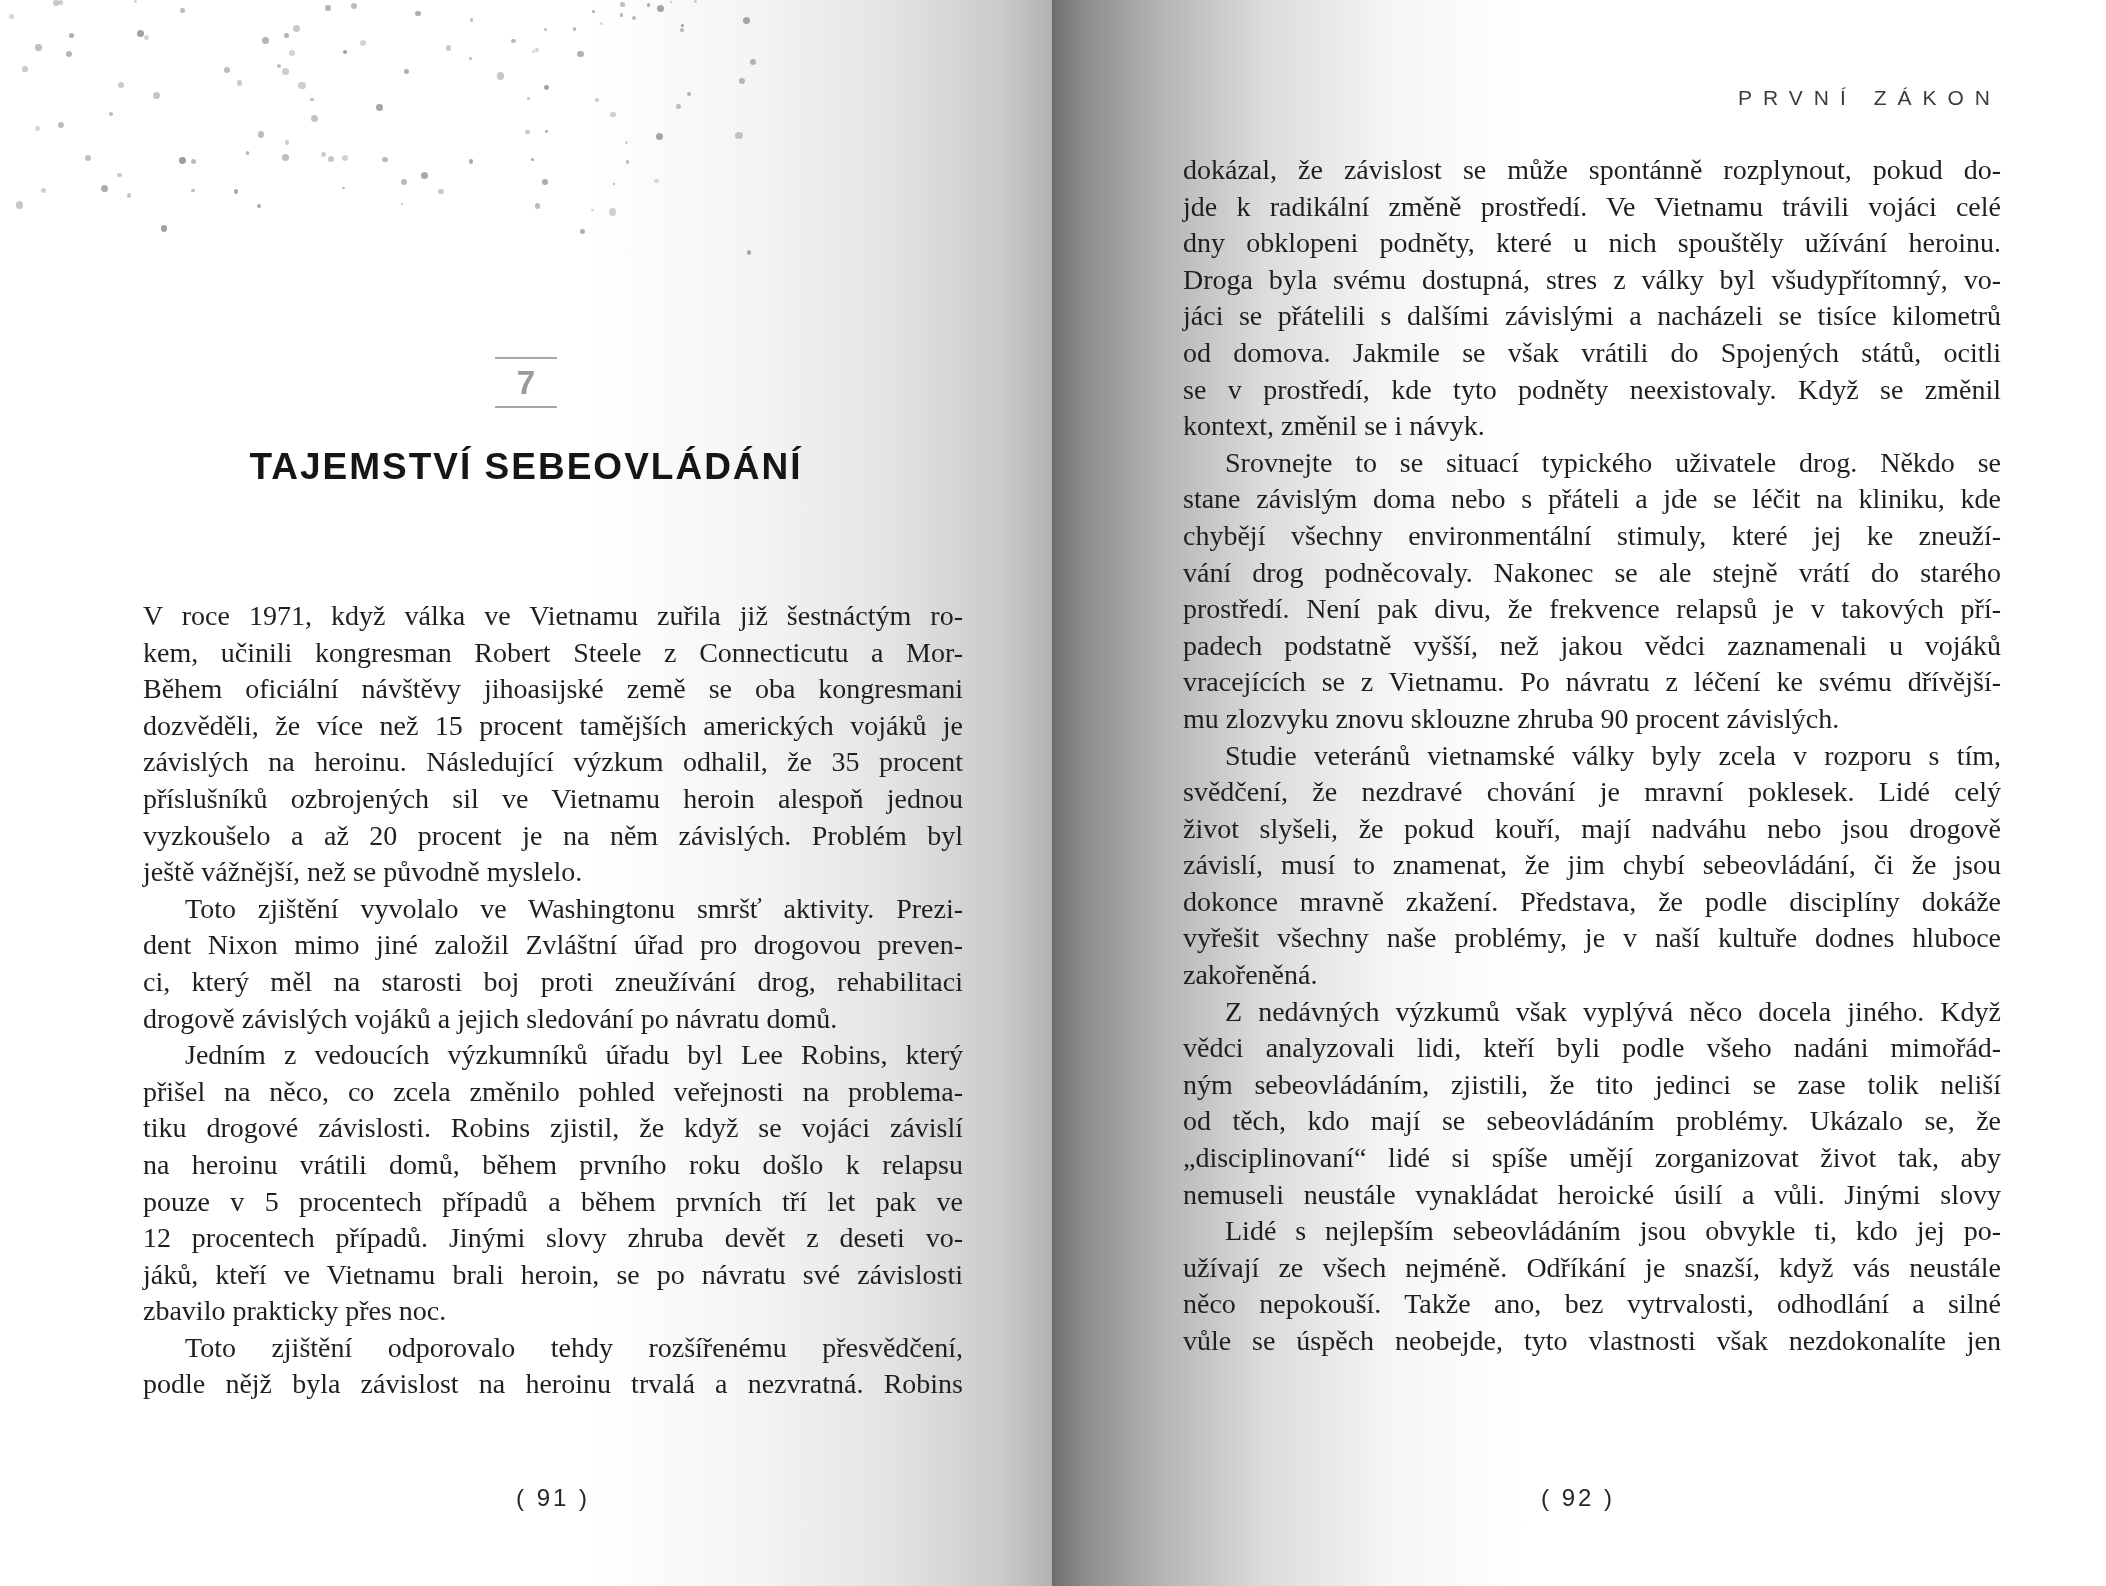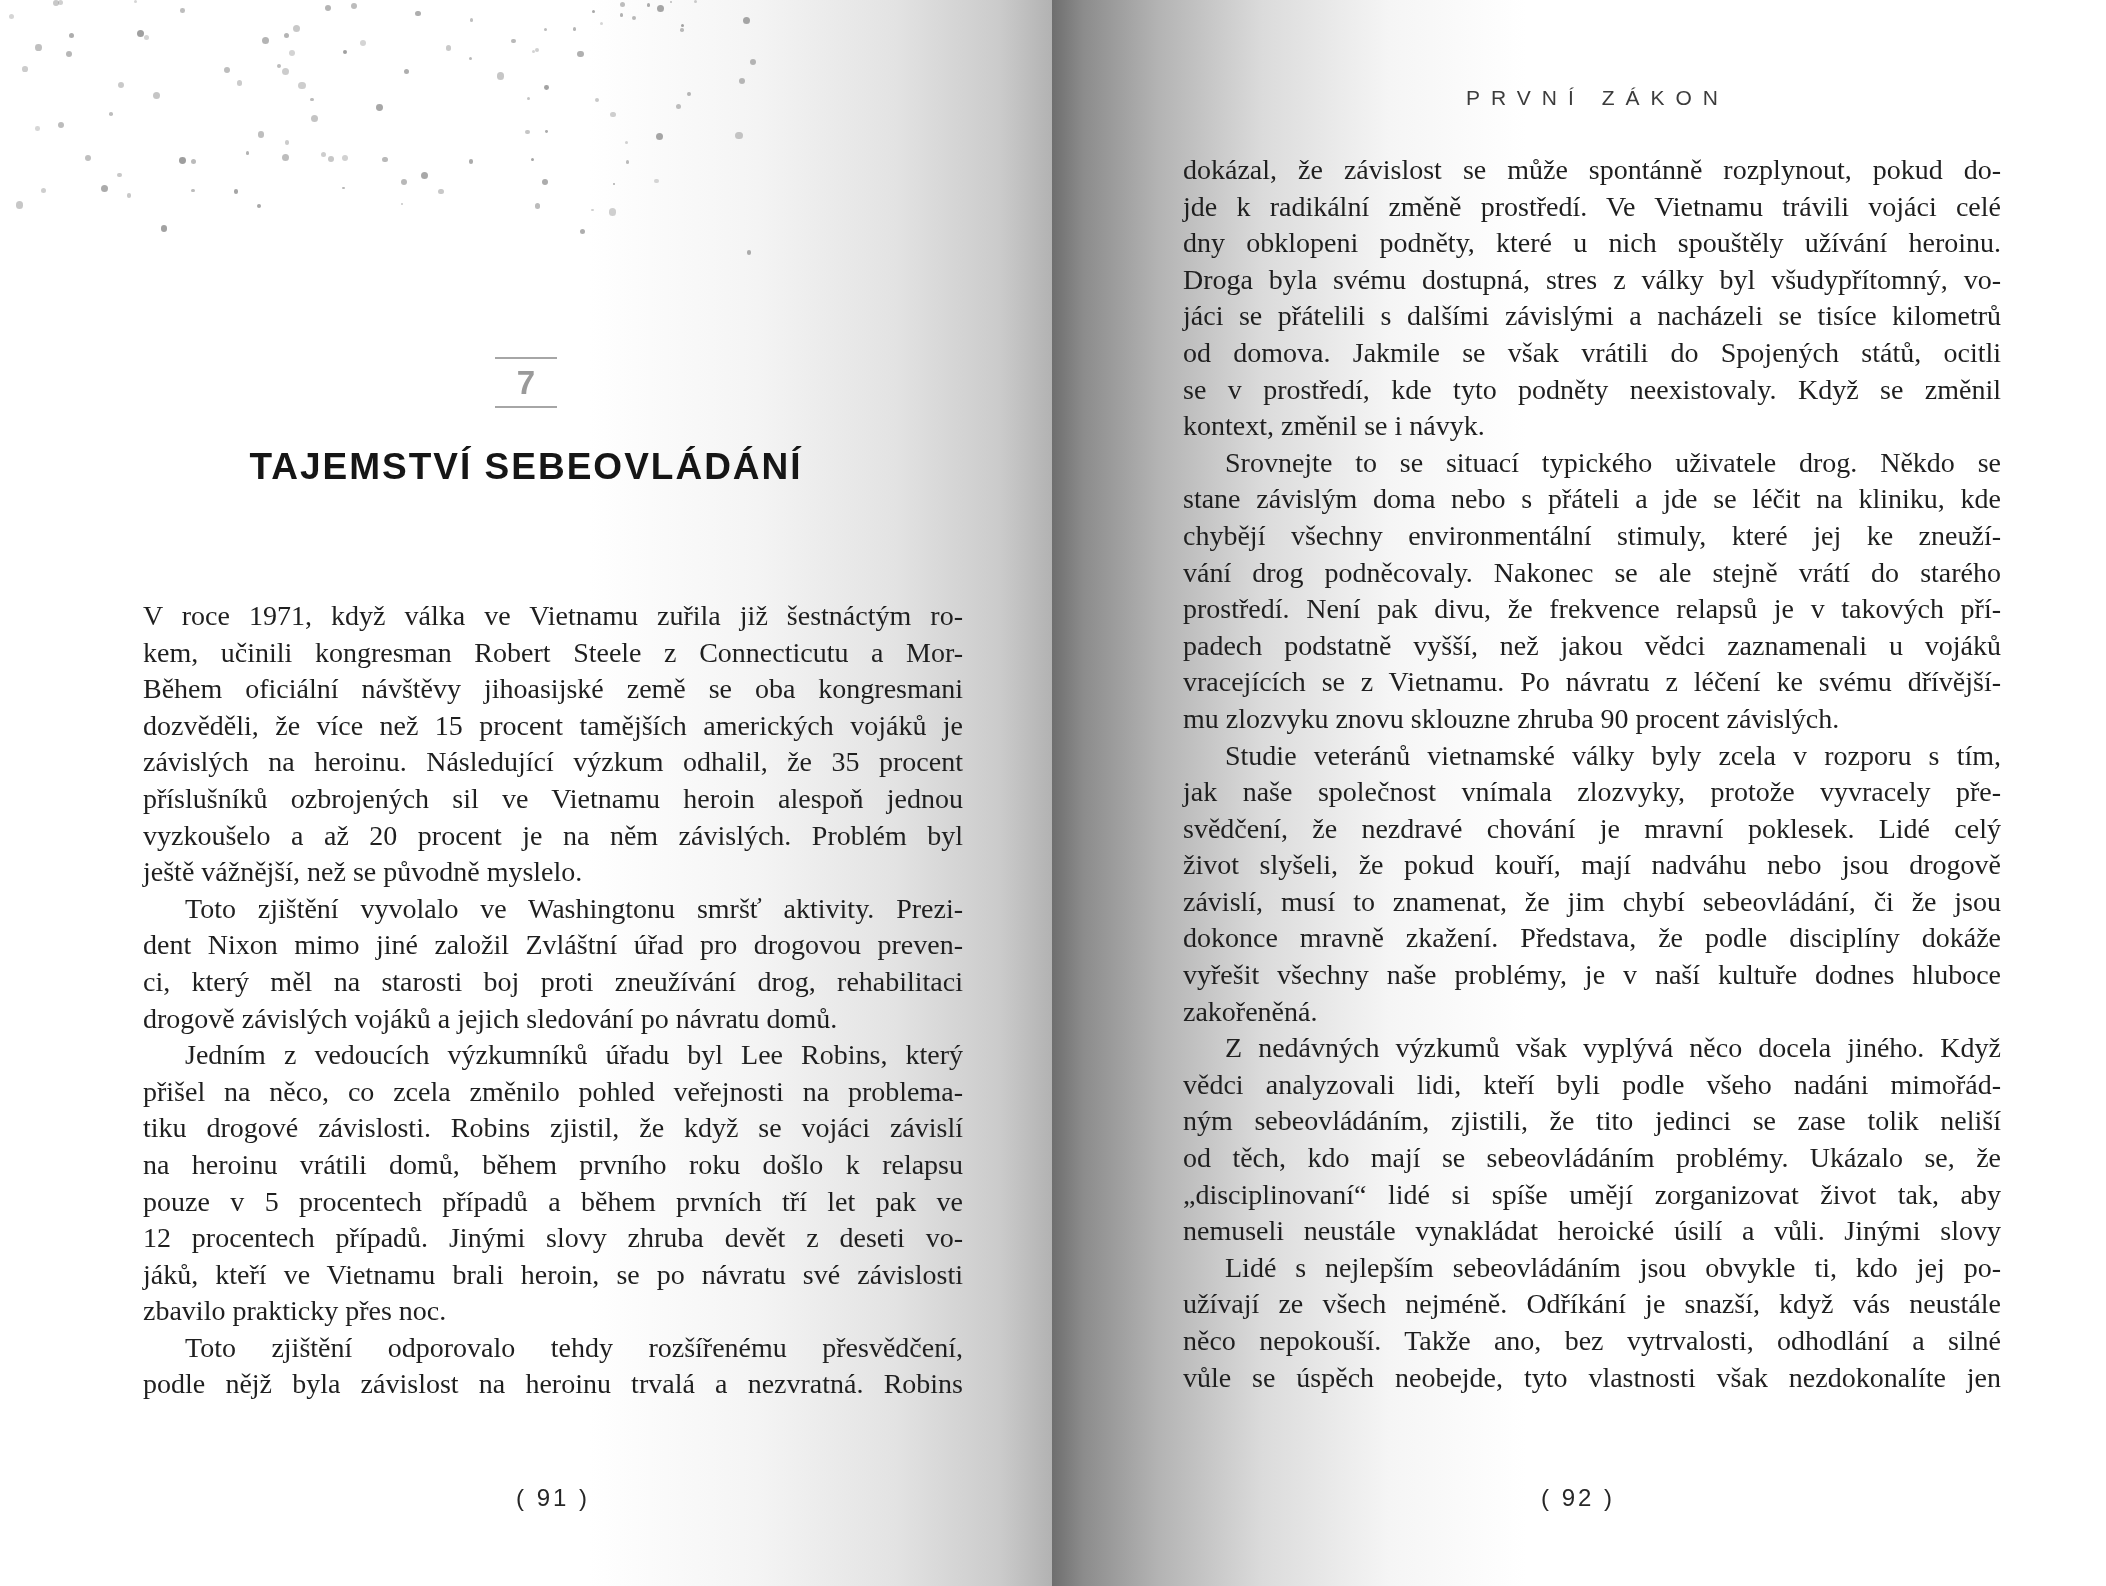--- a/index.html
+++ b/index.html
@@ -14,21 +14,21 @@
   .dots{position:absolute;left:0;top:0;width:800px;height:275px;pointer-events:none;}
   .dot{position:absolute;border-radius:50%;background:#8d8d8d;}
 
   .chapter-head{position:absolute;top:357px;left:0;width:1052px;text-align:center;
     font-family:"Liberation Sans",sans-serif;}
   .rule{display:block;width:62px;height:0;border-top:2px solid #a6a6a6;margin:0 auto;}
   .chapter-number{font-size:33px;line-height:47px;font-weight:700;color:#9a9a9a;}
   .chapter-title{margin:38px 0 0;font-size:37px;letter-spacing:2px;font-weight:700;color:#161616;
     font-family:"Liberation Sans",sans-serif;}
 
-  .running-header{position:absolute;top:86px;left:131px;width:818px;text-align:center;
+  .running-header{position:absolute;top:86px;left:131px;width:818px;text-align:right;
     font-family:"Liberation Sans",sans-serif;font-size:21px;letter-spacing:11px;
     padding-left:11px;box-sizing:border-box;color:#3c3c3c;}
 
   .body-col{position:absolute;font-size:28px;line-height:36.6px;color:#1f1f1f;}
   .left .body-col{left:143px;top:598px;width:820px;}
   .right .body-col{left:131px;top:152px;width:818px;}
   .line{text-align:justify;text-align-last:justify;}
   .line.last{text-align-last:left;}
   .line.indent{text-indent:42px;}
 
@@ -200,21 +200,20 @@
         <div class="line last">kontext, změnil se i návyk.</div>
         <div class="line indent">Srovnejte to se situací typického uživatele drog. Někdo se</div>
         <div class="line">stane závislým doma nebo s přáteli a jde se léčit na kliniku, kde</div>
         <div class="line">chybějí všechny environmentální stimuly, které jej ke zneuží-</div>
         <div class="line">vání drog podněcovaly. Nakonec se ale stejně vrátí do starého</div>
         <div class="line">prostředí. Není pak divu, že frekvence relapsů je v takových pří-</div>
         <div class="line">padech podstatně vyšší, než jakou vědci zaznamenali u vojáků</div>
         <div class="line">vracejících se z Vietnamu. Po návratu z léčení ke svému dřívější-</div>
         <div class="line last">mu zlozvyku znovu sklouzne zhruba 90 procent závislých.</div>
         <div class="line indent">Studie veteránů vietnamské války byly zcela v rozporu s tím,</div>
-        <div class="line">jak naše společnost vnímala zlozvyky, protože vyvracely pře-</div>
         <div class="line">svědčení, že nezdravé chování je mravní poklesek. Lidé celý</div>
         <div class="line">život slyšeli, že pokud kouří, mají nadváhu nebo jsou drogově</div>
         <div class="line">závislí, musí to znamenat, že jim chybí sebeovládání, či že jsou</div>
         <div class="line">dokonce mravně zkažení. Představa, že podle disciplíny dokáže</div>
         <div class="line">vyřešit všechny naše problémy, je v naší kultuře dodnes hluboce</div>
         <div class="line last">zakořeněná.</div>
         <div class="line indent">Z nedávných výzkumů však vyplývá něco docela jiného. Když</div>
         <div class="line">vědci analyzovali lidi, kteří byli podle všeho nadáni mimořád-</div>
         <div class="line">ným sebeovládáním, zjistili, že tito jedinci se zase tolik neliší</div>
         <div class="line">od těch, kdo mají se sebeovládáním problémy. Ukázalo se, že</div>

